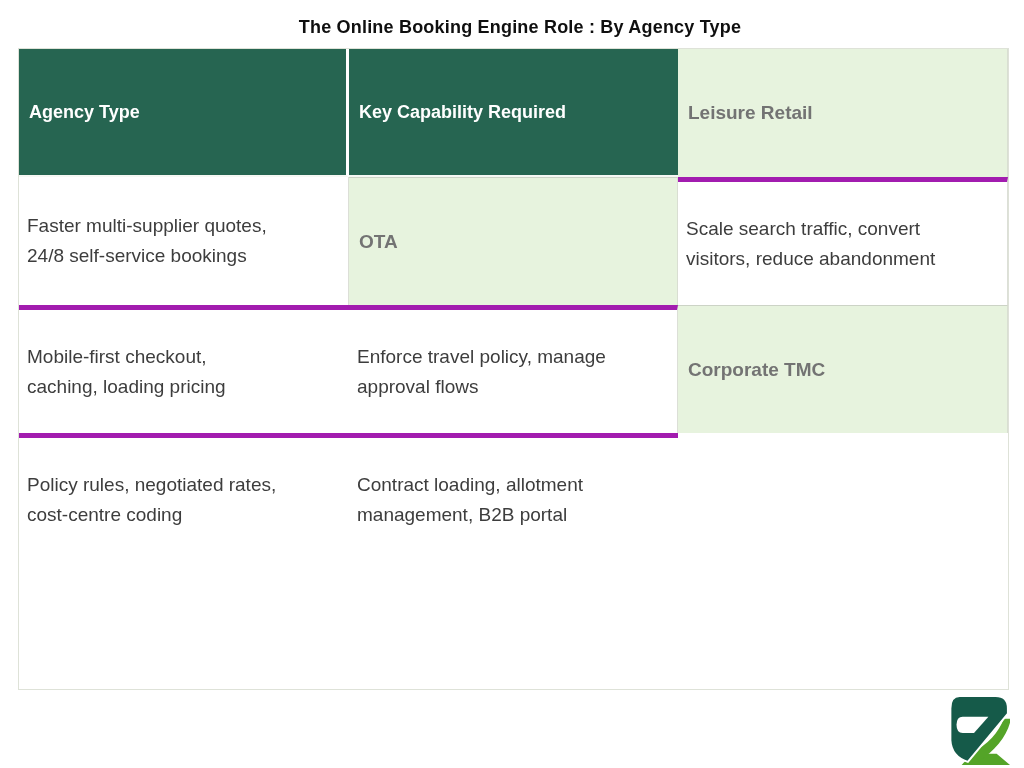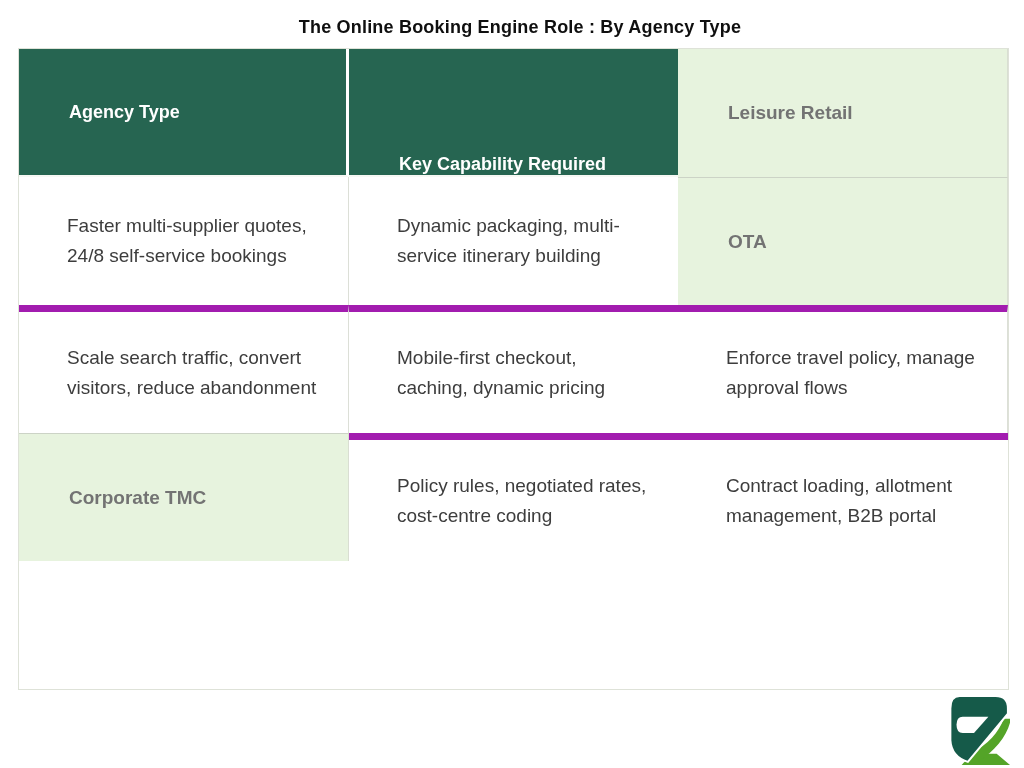--- a/index.html
+++ b/index.html
@@ -47,42 +47,42 @@
   .hc {
     background: #266551;
     color: #ffffff;
     font-size: 18px;
     font-weight: 700;
     padding: 0 10px 0 10px;
     border-right: 3px solid #ffffff;
     border-bottom: 2px solid #f6f8f4;
     white-space: nowrap;
   }
-  .hc.last { border-right: none; align-items: flex-end; }
+  .hc.last { border-right: none; }
   .lc {
     background: #e7f3de;
     color: #737373;
     font-size: 19px;
     font-weight: 700;
     padding: 0 8px 0 10px;
     border-right: 1px solid #d9ded2;
     border-top: 1px solid #ccd3c6;
   }
   .bc {
     background: #ffffff;
     color: #3d3d3d;
     font-size: 19px;
     line-height: 30px;
     padding: 0 12px 0 8px;
     border-right: 1px solid #dcdfd7;
-    border-top: 7px solid #a21caf;
+    border-top: 5px solid #a21caf;
   }
   .bc.last { border-right: none; }
   .row1 { border-top: none; }
-  .cell span { white-space: pre-line; margin-left: 40px; }
+  .cell span { white-space: pre-line; }
   .logo {
     position: absolute;
     left: 938px;
     top: 694px;
     width: 72px;
     height: 72px;
   }
   .logo svg { width: 100%; height: 100%; display: block; }
 </style>
 </head>
@@ -101,35 +101,31 @@
       <span>Key Capability Required</span>
     </div>
 
     <div class="cell lc row1">
       <span>Leisure Retail</span>
     </div>
     <div class="cell bc row1">
       <span>Faster multi-supplier quotes,
 24/8 self-service bookings</span>
     </div>
-    <div class="cell bc last row1">
-      <span>Dynamic packaging, multi-
-service itinerary building</span>
-    </div>
 
     <div class="cell lc">
       <span>OTA</span>
     </div>
     <div class="cell bc">
       <span>Scale search traffic, convert
 visitors, reduce abandonment</span>
     </div>
     <div class="cell bc last">
       <span>Mobile-first checkout,
-caching, dynamic pricing</span>
+caching, loading pricing</span>
     </div>
 
     <div class="cell bc">
       <span>Enforce travel policy, manage
 approval flows</span>
     </div>
     <div class="cell lc">
       <span>Corporate TMC</span>
     </div>
     <div class="cell bc last">

